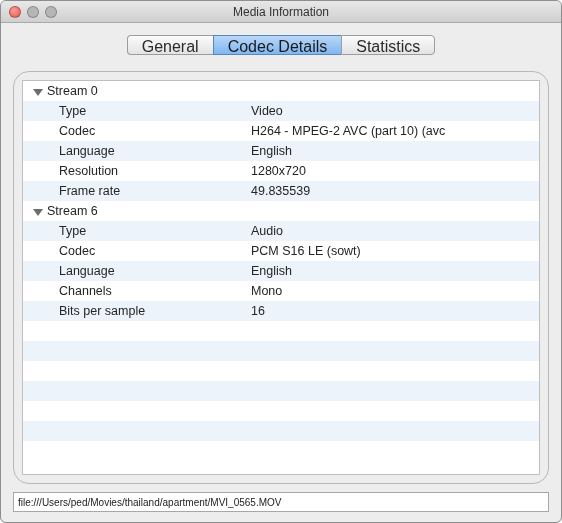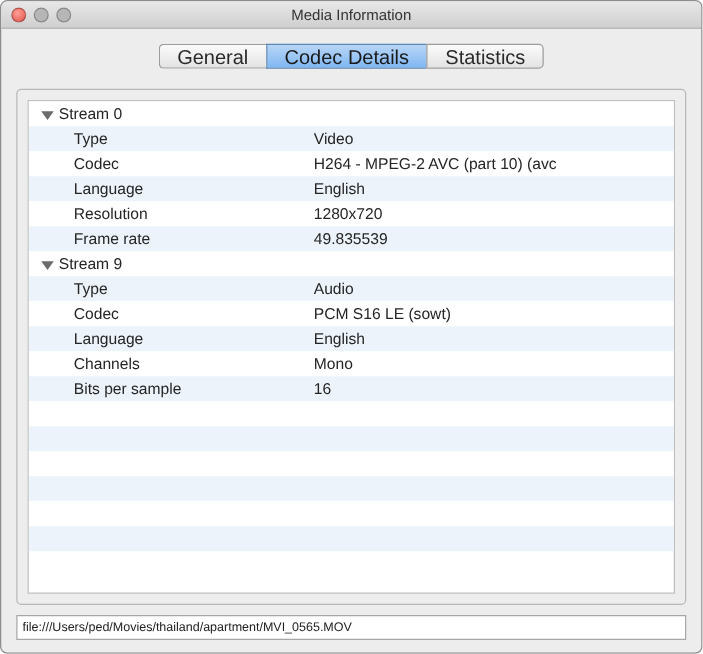--- a/index.html
+++ b/index.html
@@ -80,21 +80,21 @@
   .seg .tab:first-child { border-radius: 4px 0 0 4px; }
   .seg .tab:last-child  { border-radius: 0 4px 4px 0; border-right-width: 1px; }
   .seg .tab.active {
     background: linear-gradient(#b9d6f6, #7fb7f2);
     border-color: #5a87b8;
     color: #1a1a1a;
   }
   .panel {
     margin-top: 14px;
     border: 1px solid #b8b8b8;
-    border-radius: 4px;
+    border-radius: 16px;
     padding: 8px;
     background: #ededed;
     flex: 1 1 auto;
     display: flex;
     flex-direction: column;
     min-height: 0;
   }
   .table {
     background: #fff;
     border: 1px solid #bfbfbf;
@@ -196,21 +196,21 @@
             <div class="cell-key cell-indent2">Resolution</div>
             <div class="cell-val">1280x720</div>
           </div>
           <div class="row">
             <div class="cell-key cell-indent2">Frame rate</div>
             <div class="cell-val">49.835539</div>
           </div>
           <div class="row">
             <div class="cell-key cell-indent1">
               <span class="disclosure"></span>
-              <span>Stream 9</span>
+              <span>Stream 6</span>
             </div>
             <div class="cell-val"></div>
           </div>
           <div class="row">
             <div class="cell-key cell-indent2">Type</div>
             <div class="cell-val">Audio</div>
           </div>
           <div class="row">
             <div class="cell-key cell-indent2">Codec</div>
             <div class="cell-val">PCM S16 LE (sowt)</div>

